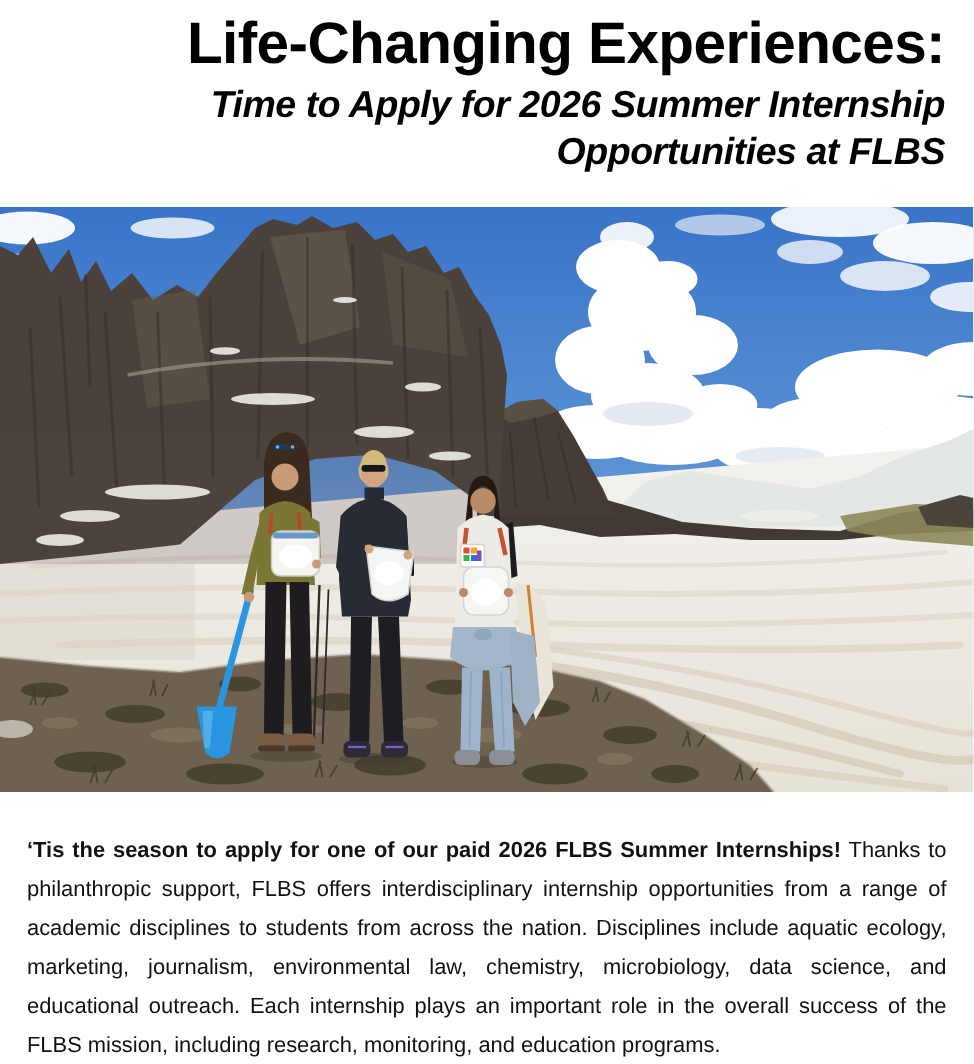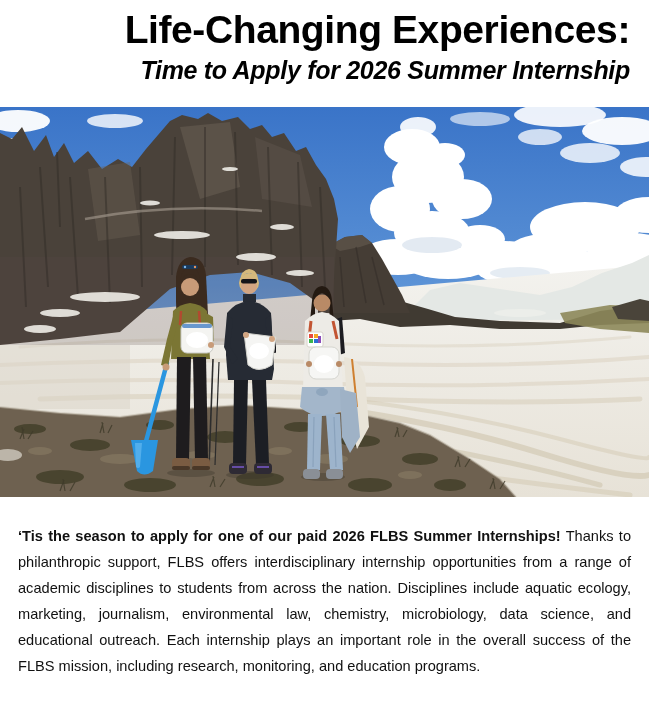--- a/index.html
+++ b/index.html
@@ -19,20 +19,21 @@
   }
   .article .lead{font-weight:bold;}
 </style>
 </head>
 <body>
 
 <header class="header">
   <h1 class="title">Life-Changing Experiences:</h1>
   <div class="subtitle">
     <span>Time to Apply for 2026 Summer Internship</span><br>
+    <span>Opportunities at FLBS</span>
   </div>
 </header>
 
 <figure class="hero">
   <svg width="649" height="390" viewBox="0 0 649 390" xmlns="http://www.w3.org/2000/svg">
     <defs>
       <linearGradient id="sky" x1="0" y1="0" x2="0" y2="1">
         <stop offset="0" stop-color="#3a74c8"></stop>
         <stop offset="0.45" stop-color="#5b92d6"></stop>
         <stop offset="0.78" stop-color="#8fb4e2"></stop>

